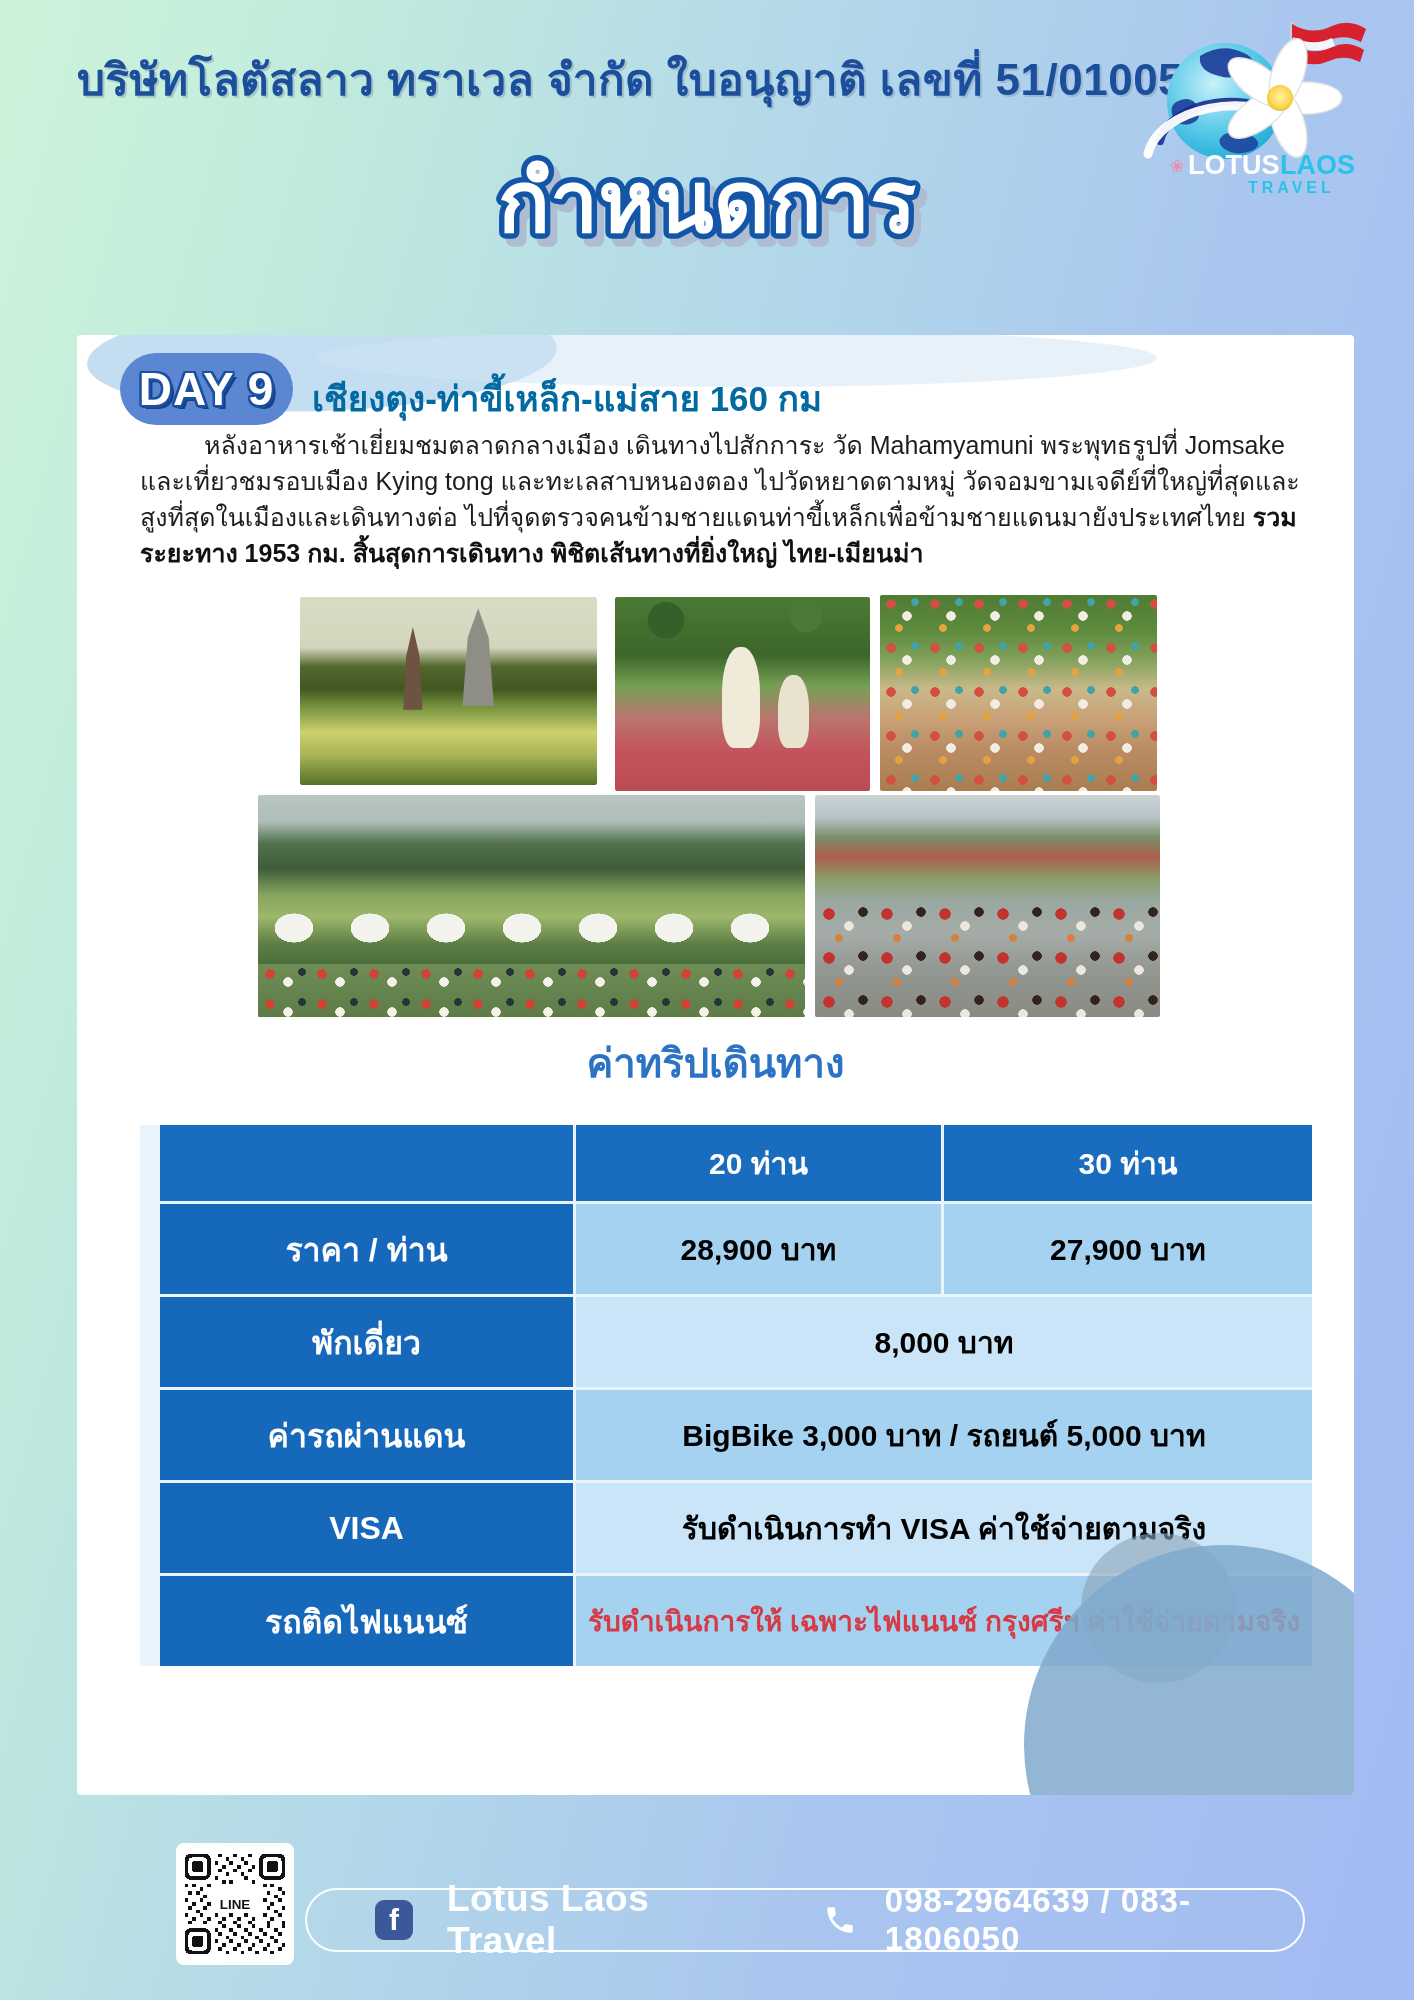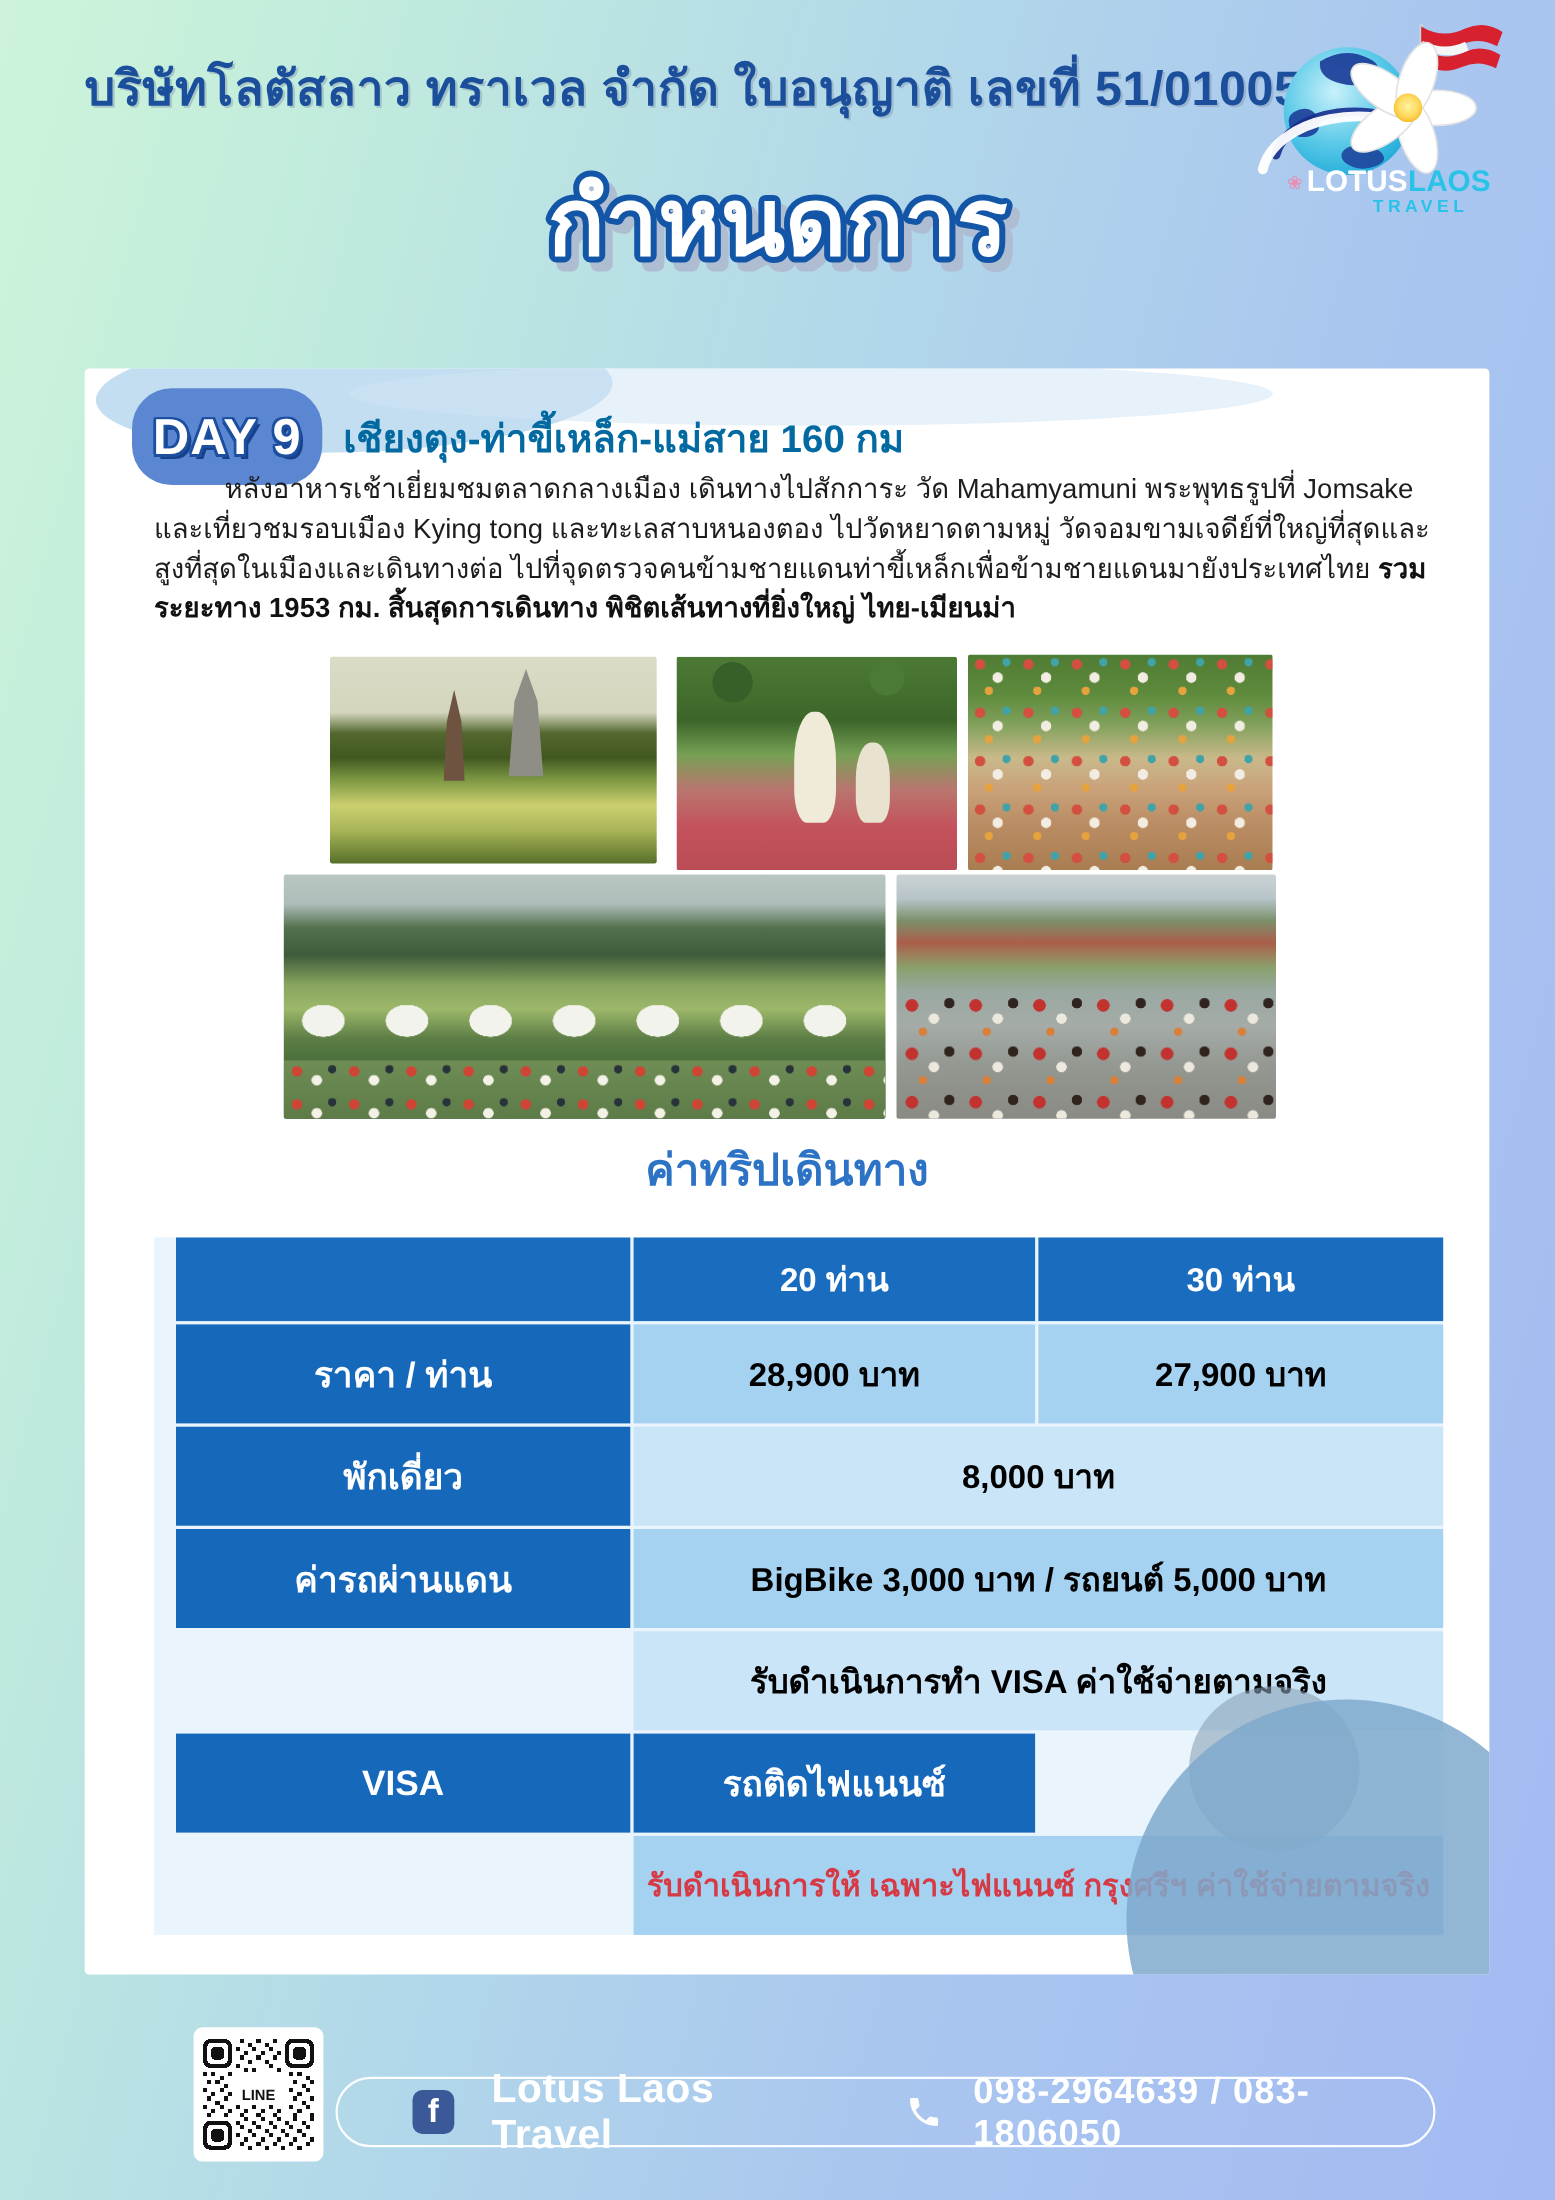--- a/index.html
+++ b/index.html
@@ -24,21 +24,21 @@
     border-radius:4px;overflow:hidden;}
   .swoosh{position:absolute;left:10px;top:-34px;width:470px;height:110px;background:#b9d8ee;
     border-radius:50%;opacity:.85;transform:rotate(-2deg);}
   .swoosh2{position:absolute;left:240px;top:-6px;width:840px;height:58px;background:#cfe4f4;
     border-radius:50%;opacity:.5;}
   .blob-small{position:absolute;right:118px;bottom:112px;width:155px;height:150px;border-radius:50%;
     background:#8ba2b8;opacity:.6;}
   .blob-big{position:absolute;right:-70px;bottom:-150px;width:400px;height:400px;border-radius:50%;
     background:#7fa9cd;opacity:.85;}
 
-  .day-badge{position:absolute;left:43px;top:18px;width:173px;height:88px;background:#5b87d2;
+  .day-badge{position:absolute;left:43px;top:18px;width:173px;height:72px;background:#5b87d2;
     border-radius:36px;display:flex;align-items:center;justify-content:center;}
   .day-badge span{font-size:46px;font-weight:bold;color:#ffffff;letter-spacing:1px;
     text-shadow:2.5px 0 0 #1c4fa0,-2.5px 0 0 #1c4fa0,0 2.5px 0 #1c4fa0,0 -2.5px 0 #1c4fa0,
     2px 2px 0 #1c4fa0,-2px -2px 0 #1c4fa0,-2px 2px 0 #1c4fa0,2px -2px 0 #1c4fa0,4px 4px 0 #16408a;}
   .route-heading{position:absolute;left:235px;top:36px;font-size:35px;font-weight:bold;color:#0369a1;}
   .desc{position:absolute;left:63px;top:92px;width:1162px;font-size:25px;line-height:1.44;
     color:#1d1d1d;text-indent:64px;}
   .desc b{color:#111111;}
 
   
@@ -212,22 +212,22 @@
       <div class="pt-cell pt-label">ราคา / ท่าน</div>
       <div class="pt-cell pt-val v-light">28,900 บาท</div>
       <div class="pt-cell pt-val v-light">27,900 บาท</div>
 
       <div class="pt-cell pt-label">พักเดี่ยว</div>
       <div class="pt-cell pt-val v-lighter span2">8,000 บาท</div>
 
       <div class="pt-cell pt-label">ค่ารถผ่านแดน</div>
       <div class="pt-cell pt-val v-light span2">BigBike 3,000 บาท / รถยนต์ 5,000 บาท</div>
 
+      <div class="pt-cell pt-label">VISA</div>
       <div class="pt-cell pt-val v-lighter span2">รับดำเนินการทำ VISA ค่าใช้จ่ายตามจริง</div>
-      <div class="pt-cell pt-label">VISA</div>
 
       <div class="pt-cell pt-label">รถติดไฟแนนซ์</div>
       <div class="pt-cell pt-val v-light span2 red-text">รับดำเนินการให้ เฉพาะไฟแนนซ์ กรุงศรีฯ ค่าใช้จ่ายตามจริง</div>
     </div>
 
     <div class="blob-small"></div>
     <div class="blob-big"></div>
   </div>
 
   <div class="qr-chip">

